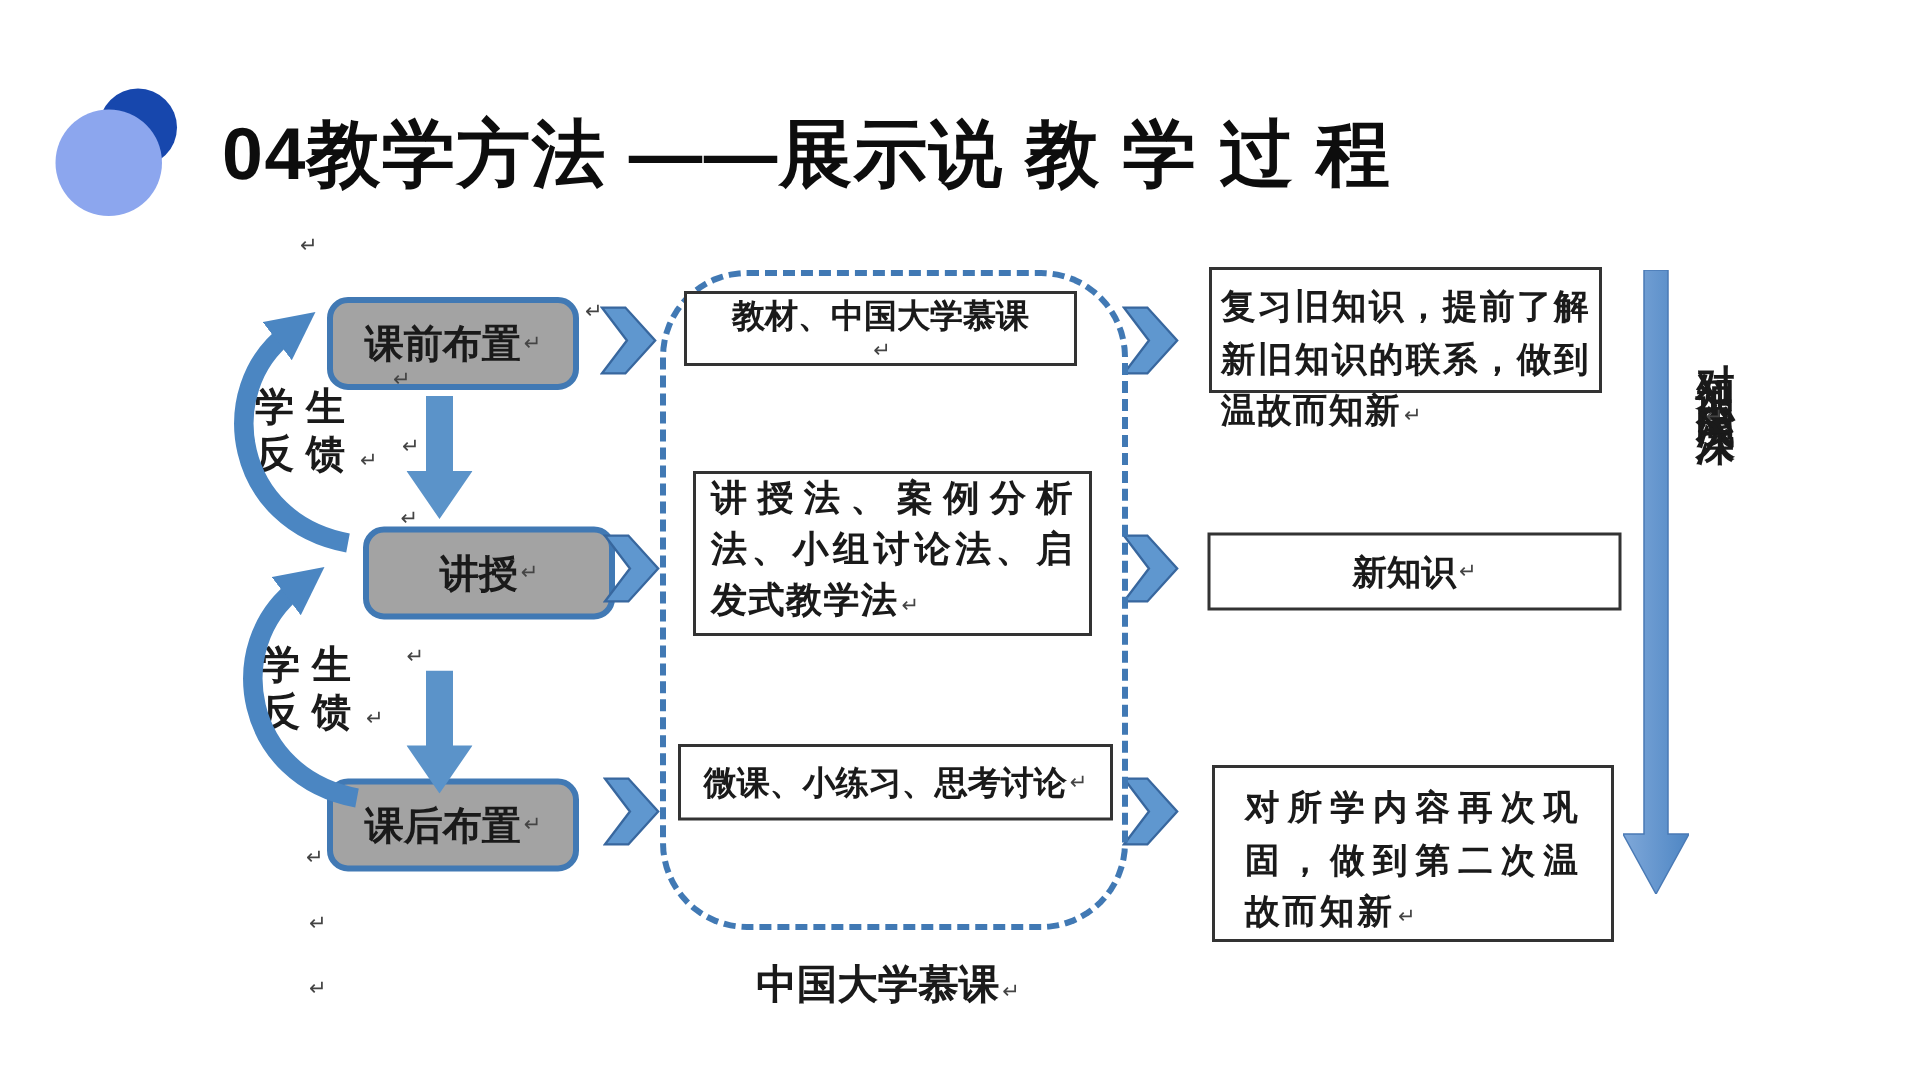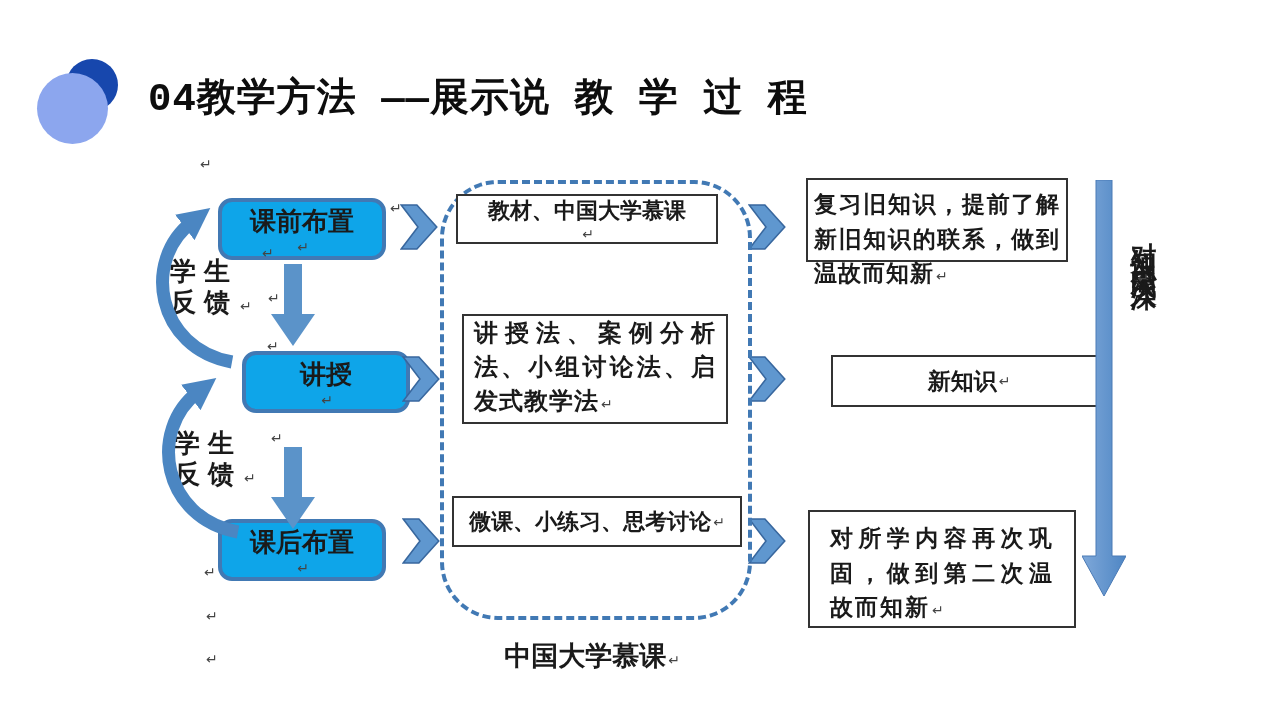--- a/index.html
+++ b/index.html
@@ -2,26 +2,26 @@
 <html><head>
 <meta charset="utf-8">
 <style>
   html,body{margin:0;padding:0;background:#ffffff;width:1280px;height:720px;overflow:hidden;}
   .slide{position:relative;width:1280px;height:720px;background:#ffffff;font-family:"Liberation Serif",serif;color:#1a1a1a;}
 
   
   .circle{position:absolute;border-radius:50%;}
   .circle-dark{left:66px;top:59px;width:52px;height:52px;background:#1747ad;}
   .circle-light{left:37px;top:73px;width:71px;height:71px;background:#8ca6ee;}
-  .title{position:absolute;left:148px;top:70px;font-family:Liberation Mono, monospace;
-         font-weight:900;font-size:39px;color:#0d0d0d;letter-spacing:1px;white-space:nowrap;}
+  .title{position:absolute;left:148px;top:70px;font-family:Liberation Sans, sans-serif;
+         font-weight:900;font-size:49px;color:#0d0d0d;letter-spacing:1px;white-space:nowrap;}
 
   
-  .stage{position:absolute;width:160px;height:54px;background:#0ea5e9;border:4px solid #4179b4;border-radius:14px;
-         display:flex;align-items:center;justify-content:center;font-size:26px;font-weight:bold;flex-direction:column;}
+  .stage{position:absolute;width:160px;height:54px;background:#a3a3a3;border:4px solid #4179b4;border-radius:14px;
+         display:flex;align-items:center;justify-content:center;font-size:26px;font-weight:bold;}
   .stage1{left:218px;top:198px;}
   .stage2{left:218px;top:351px;margin-left:24px;}
   .stage3{left:218px;top:519px;}
 
   .feedback{position:absolute;font-size:26px;font-weight:bold;line-height:1.2;letter-spacing:8px;}
   .feedback1{left:170px;top:256px;}
   .feedback2{left:174px;top:428px;}
 
   
   .dashed-container{position:absolute;left:440px;top:180px;width:304px;height:432px;
@@ -31,21 +31,21 @@
   .mbox1{left:456px;top:194px;width:258px;height:46px;font-size:22px;flex-direction:column;}
   .mbox2{left:462px;top:314px;width:266px;height:110px;font-size:24px;align-items:flex-start;justify-content:flex-start;
          padding:0 10px;box-sizing:border-box;line-height:1.42;display:block;text-align:justify;letter-spacing:1px;}
   .mbox3{left:452px;top:496px;width:286px;height:47px;font-size:22px;}
 
   .caption{position:absolute;left:440px;top:638px;width:304px;text-align:center;font-size:27px;font-weight:bold;}
 
   
   .rbox1{left:806px;top:178px;width:262px;height:84px;font-size:23px;display:block;
          padding:8px 6px;box-sizing:border-box;line-height:1.5;text-align:justify;letter-spacing:1px;}
-  .rbox2{left:831px;top:355px;width:272px;height:48px;font-size:23px;text-align:right;}
+  .rbox2{left:805px;top:355px;width:272px;height:48px;font-size:23px;text-align:right;}
   .rbox3{left:808px;top:494px;width:268px;height:118px;font-size:23px;display:block;
          padding:10px 20px;box-sizing:border-box;line-height:1.5;text-align:justify;letter-spacing:2px;margin-top:16px;}
 
   
   .depth-label{position:absolute;left:1126px;top:222px;writing-mode:vertical-rl;text-orientation:upright;
                font-size:26px;font-weight:bold;letter-spacing:6px;}
 
   
   .svgabs{position:absolute;}
 

